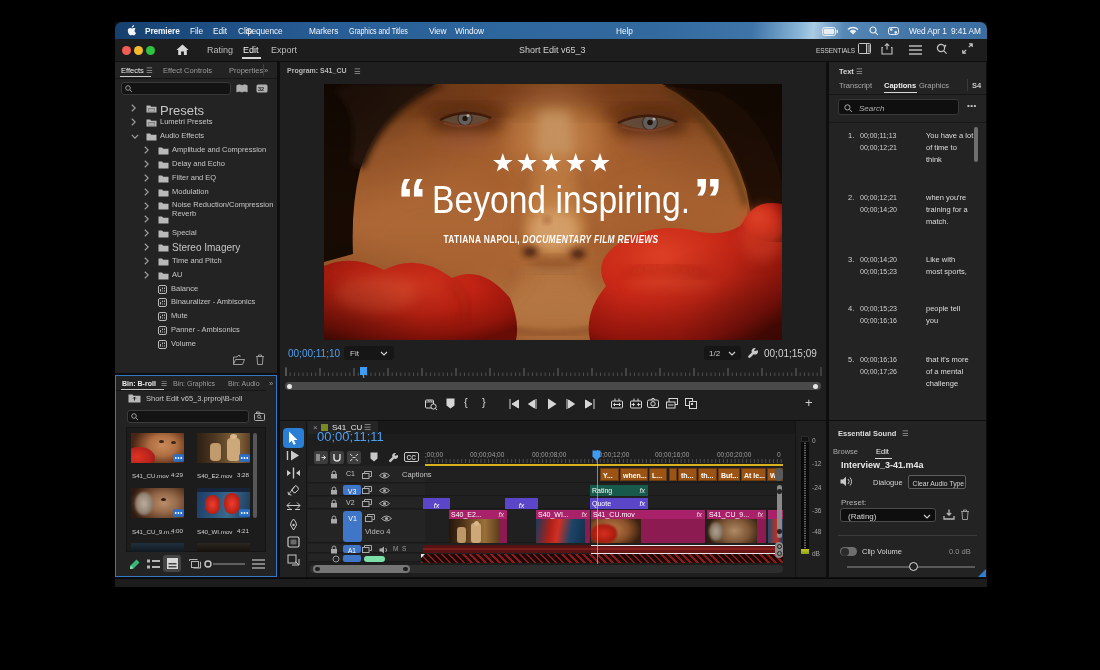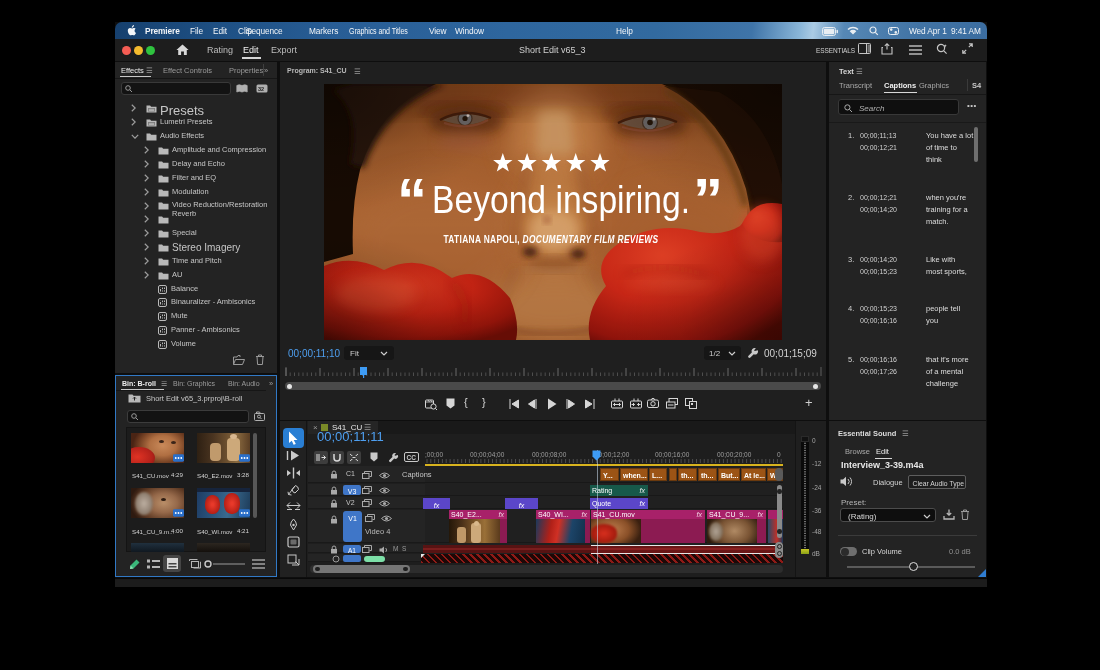--- a/index.html
+++ b/index.html
@@ -186,21 +186,21 @@
       <svg class="abs" style="left:43px;top:87.5px" width="11" height="9" viewBox="0 0 11 9">
           <path d="M0.5 8.5 V1.5 h3.6 l1 1.3 h5.4 V8.5 Z" fill="#b9b9b9"></path>
         </svg>
       <span class="abs" style="left:57px;top:86.8px;color:#c6c6c6;font-size:7.5px;white-space:nowrap">Modulation</span>
       <svg class="abs" style="left:29px;top:101.5px" width="5" height="8" viewBox="0 0 5 8">
           <path d="M0.8 0.8 L4.2 4 L0.8 7.2" fill="none" stroke="#9e9e9e" stroke-width="1.2"></path>
         </svg>
       <svg class="abs" style="left:43px;top:101.0px" width="11" height="9" viewBox="0 0 11 9">
           <path d="M0.5 8.5 V1.5 h3.6 l1 1.3 h5.4 V8.5 Z" fill="#b9b9b9"></path>
         </svg>
-      <span class="abs" style="left:57px;top:100.3px;color:#c6c6c6;font-size:7.5px;white-space:nowrap">Video Reduction/Restoration</span>
+      <span class="abs" style="left:57px;top:100.3px;color:#c6c6c6;font-size:7.5px;white-space:nowrap">Noise Reduction/Compression</span>
       <svg class="abs" style="left:29px;top:115.0px" width="5" height="8" viewBox="0 0 5 8">
           <path d="M0.8 0.8 L4.2 4 L0.8 7.2" fill="none" stroke="#9e9e9e" stroke-width="1.2"></path>
         </svg>
       <svg class="abs" style="left:43px;top:114.5px" width="11" height="9" viewBox="0 0 11 9">
           <path d="M0.5 8.5 V1.5 h3.6 l1 1.3 h5.4 V8.5 Z" fill="#b9b9b9"></path>
         </svg>
       <span class="abs" style="left:57px;top:109px;color:#c6c6c6;font-size:7.5px;white-space:nowrap">Reverb</span>
       <svg class="abs" style="left:29px;top:129.0px" width="5" height="8" viewBox="0 0 5 8">
           <path d="M0.8 0.8 L4.2 4 L0.8 7.2" fill="none" stroke="#9e9e9e" stroke-width="1.2"></path>
         </svg>
@@ -1203,24 +1203,24 @@
     <div class="abs" style="font-size:7.5px;left:0;top:292px;width:150px;color:#d2d2d2;line-height:12px">
       <span class="abs" style="left:19px">5.</span>
       <div class="abs" style="left:31px;font-size:7px">00;00;16;16<br>00;00;17;26</div>
       <div class="abs" style="left:97px;white-space:nowrap;color:#dedede">that it's more<br>of a mental<br>challenge</div>
     </div>
   </div>
 
   <div class="panel" style="left:714px;top:399px;width:157px;height:156px">
     <span class="abs" style="left:9px;top:8px;color:#dcdcdc;font-size:7.5px;font-weight:bold">Essential Sound</span>
     <span class="abs" style="left:73px;top:8px;color:#9a9a9a;font-size:7.5px">☰</span>
-    <span class="abs" style="left:16px;top:26px;color:#a9a9a9;font-size:7.5px">Browse</span>
+    <span class="abs" style="left:4px;top:26px;color:#a9a9a9;font-size:7.5px">Browse</span>
     <span class="abs" style="left:47px;top:26px;color:#ededed;font-size:7.5px">Edit</span>
     <div class="abs" style="left:46px;top:36.5px;width:17px;height:1.5px;background:#d8d8d8"></div>
-    <span class="abs" style="left:12px;top:39px;color:#e6e6e6;font-size:9px;font-weight:bold">Interview_3-39.m4a</span>
+    <span class="abs" style="left:12px;top:39px;color:#e6e6e6;font-size:9px;font-weight:bold">Interview_3-41.m4a</span>
     <svg class="abs" style="left:11px;top:55px" width="12" height="11" viewBox="0 0 12 11">
         <path d="M0.5 3.5 h2.5 L6 0.8 V10 L3 7.5 H0.5 Z" fill="#c9c9c9"></path>
         <path d="M8 3 a3.5 3.5 0 0 1 0 5 M10 1.5 a6 6 0 0 1 0 8" stroke="#c9c9c9" fill="none" stroke-width="1"></path>
       </svg>
     <span class="abs" style="left:44px;top:57px;color:#d2d2d2;font-size:7.5px">Dialogue</span>
     <div class="abs" style="left:79px;top:54px;width:58px;height:14px;border:1px solid #5e5e5e;border-radius:2px;background:#1d1d1d">
       <span class="abs" style="left:3.5px;top:3.8px;color:#d5d5d5;font-size:6.8px;white-space:nowrap">Clear Audio Type</span>
     </div>
     <span class="abs" style="left:12px;top:77px;color:#b5b5b5;font-size:8px">Preset:</span>
     <div class="abs" style="left:11px;top:87px;width:96px;height:14px;background:#0e0e0e;border:1px solid #4c4c4c;border-radius:3px">

